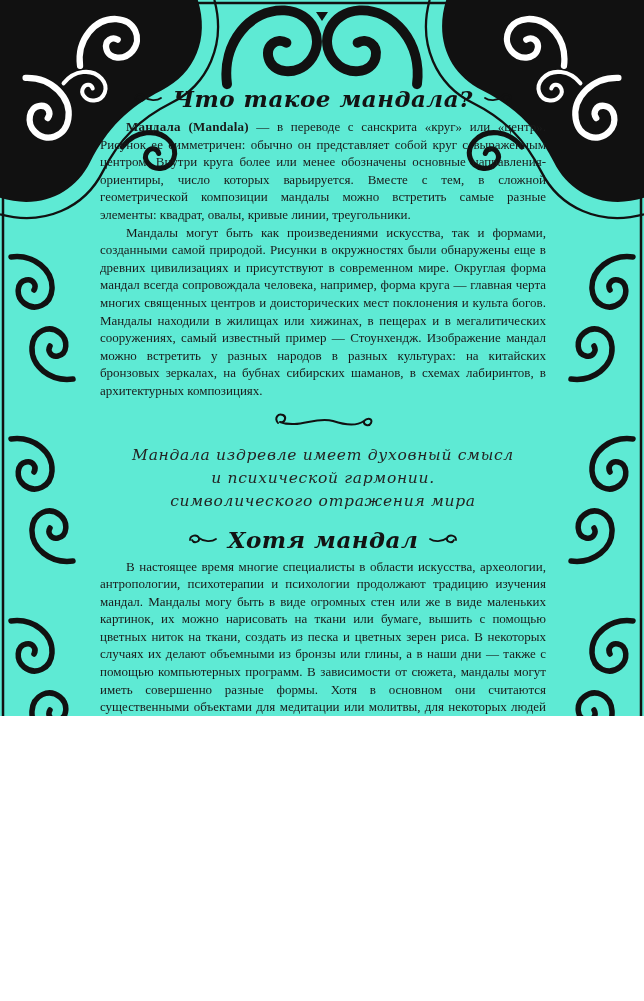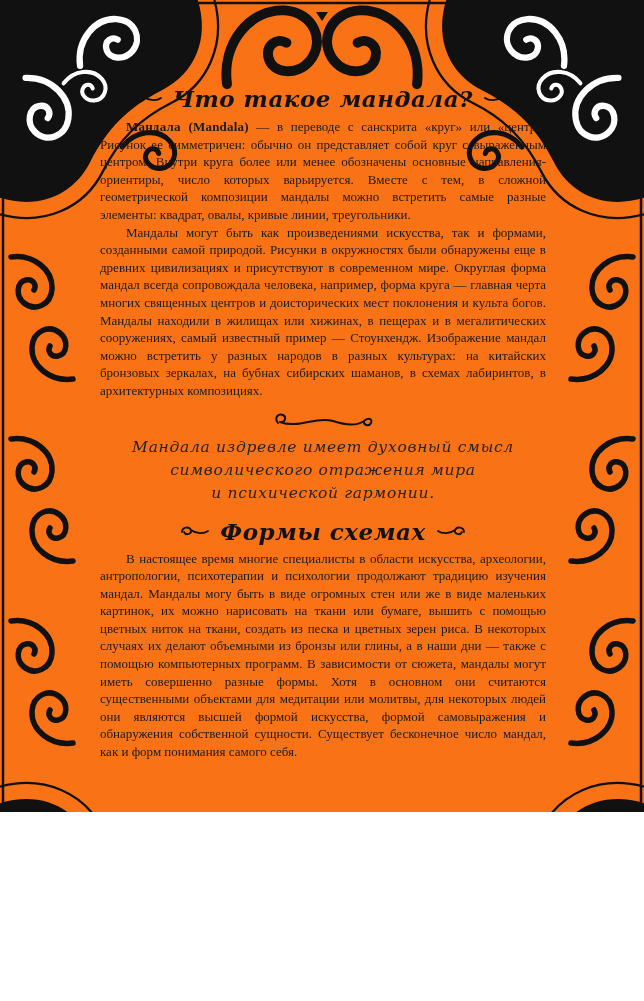--- a/index.html
+++ b/index.html
@@ -1,17 +1,17 @@
 <!DOCTYPE html>
 <html lang="ru"><head>
 <meta charset="utf-8">
 <style>
   html,body{margin:0;padding:0;background:#ffffff;}
   .sheet{
-    position:relative;width:644px;height:812px;background:#f97316;
+    position:relative;width:644px;height:716px;background:#5eead4;
     overflow:hidden;font-family:"Liberation Serif",serif;color:#161616;
   }
   .frame{position:absolute;left:0;top:0;width:644px;height:1001px;}
   .text-col{
     position:absolute;left:100px;top:84px;width:446px;
   }
   h1.sect,h2.sect{
     display:flex;align-items:center;justify-content:center;gap:10px;
     margin:0 0 4px 0;font-family:"DejaVu Serif",serif;font-style:italic;
     font-weight:700;font-size:23px;line-height:30px;color:#131313;letter-spacing:.5px;
@@ -21,21 +21,21 @@
   .flr{transform:scaleX(-1);}
   p.body{
     margin:0;font-size:13px;line-height:17.6px;text-align:justify;
     text-indent:26px;color:#1a1a1a;
   }
   p.body b{letter-spacing:.2px;}
   .divider{display:flex;justify-content:center;margin:10px 0 4px 0;}
   .quote{
     text-align:center;font-family:"DejaVu Serif",serif;font-style:italic;
     font-size:15.5px;line-height:23px;letter-spacing:.7px;color:#232323;
-    margin:4px 0 12px 0;
+    margin:12px 0 12px 0;
   }
   .pagenum{
     position:absolute;left:0;right:0;top:893px;text-align:center;
     font-family:"DejaVu Serif",serif;font-style:italic;font-size:16px;color:#161616;
   }
 </style>
 </head>
 <body>
 
 <div class="sheet">
@@ -98,30 +98,30 @@
     <p class="body">Мандалы могут быть как произведениями искусства, так и формами, созданными самой природой. Рисунки в окружностях были обнаружены еще в древних цивилизациях и присутствуют в современном мире. Округлая форма мандал всегда сопровождала человека, например, форма круга — главная черта многих священных центров и доисторических мест поклонения и культа богов. Мандалы находили в жилищах или хижинах, в пещерах и в мегалитических сооружениях, самый известный пример — Стоунхендж. Изображение мандал можно встретить у разных народов в разных культурах: на китайских бронзовых зеркалах, на бубнах сибирских шаманов, в схемах лабиринтов, в архитектурных композициях.</p>
 
     <div class="divider">
       <svg width="104" height="22" viewBox="0 0 104 22">
           <path fill="none" stroke="#111" stroke-width="2" stroke-linecap="round" d="M7 13 C3 8 7 3 12 5 C16 7 14 13 9 12 M9 12 C28 19 44 6 62 11 C74 15 86 16 93 11 M93 11 C97 7 102 9 100 13 C98 17 92 15 93 11"></path>
         </svg>
     </div>
 
     <div class="quote">
       <div>Мандала издревле имеет духовный смысл</div>
+      <div>и психической гармонии.</div>
       <div>символического отражения мира</div>
-      <div>и психической гармонии.</div>
     </div>
 
 
     <h2 class="sect">
       <svg class="fl" width="30" height="16" viewBox="0 0 30 16">
           <path fill="none" stroke="#111" stroke-width="1.8" stroke-linecap="round" d="M2 8 C2 3 9 2 11 6 C12 10 6 12 4 8 M11 6 C16 10 24 10 28 7"></path>
         </svg>
-      <span>Формы схемах</span>
+      <span>Хотя мандал</span>
       <svg class="fl flr" width="30" height="16" viewBox="0 0 30 16">
           <path fill="none" stroke="#111" stroke-width="1.8" stroke-linecap="round" d="M2 8 C2 3 9 2 11 6 C12 10 6 12 4 8 M11 6 C16 10 24 10 28 7"></path>
         </svg>
     </h2>
 
     <p class="body">В настоящее время многие специалисты в области искусства, археологии, антропологии, психотерапии и психологии продолжают традицию изучения мандал. Мандалы могу быть в виде огромных стен или же в виде маленьких картинок, их можно нарисовать на ткани или бумаге, вышить с помощью цветных ниток на ткани, создать из песка и цветных зерен риса. В некоторых случаях их делают объемными из бронзы или глины, а в наши дни — также с помощью компьютерных программ. В зависимости от сюжета, мандалы могут иметь совершенно разные формы. Хотя в основном они считаются существенными объектами для медитации или молитвы, для некоторых людей они являются высшей формой искусства, формой самовыражения и обнаружения собственной сущности. Существует бесконечное число мандал, как и форм понимания самого себя.</p>
 
   </div>
 
   <div class="pagenum">3</div>

